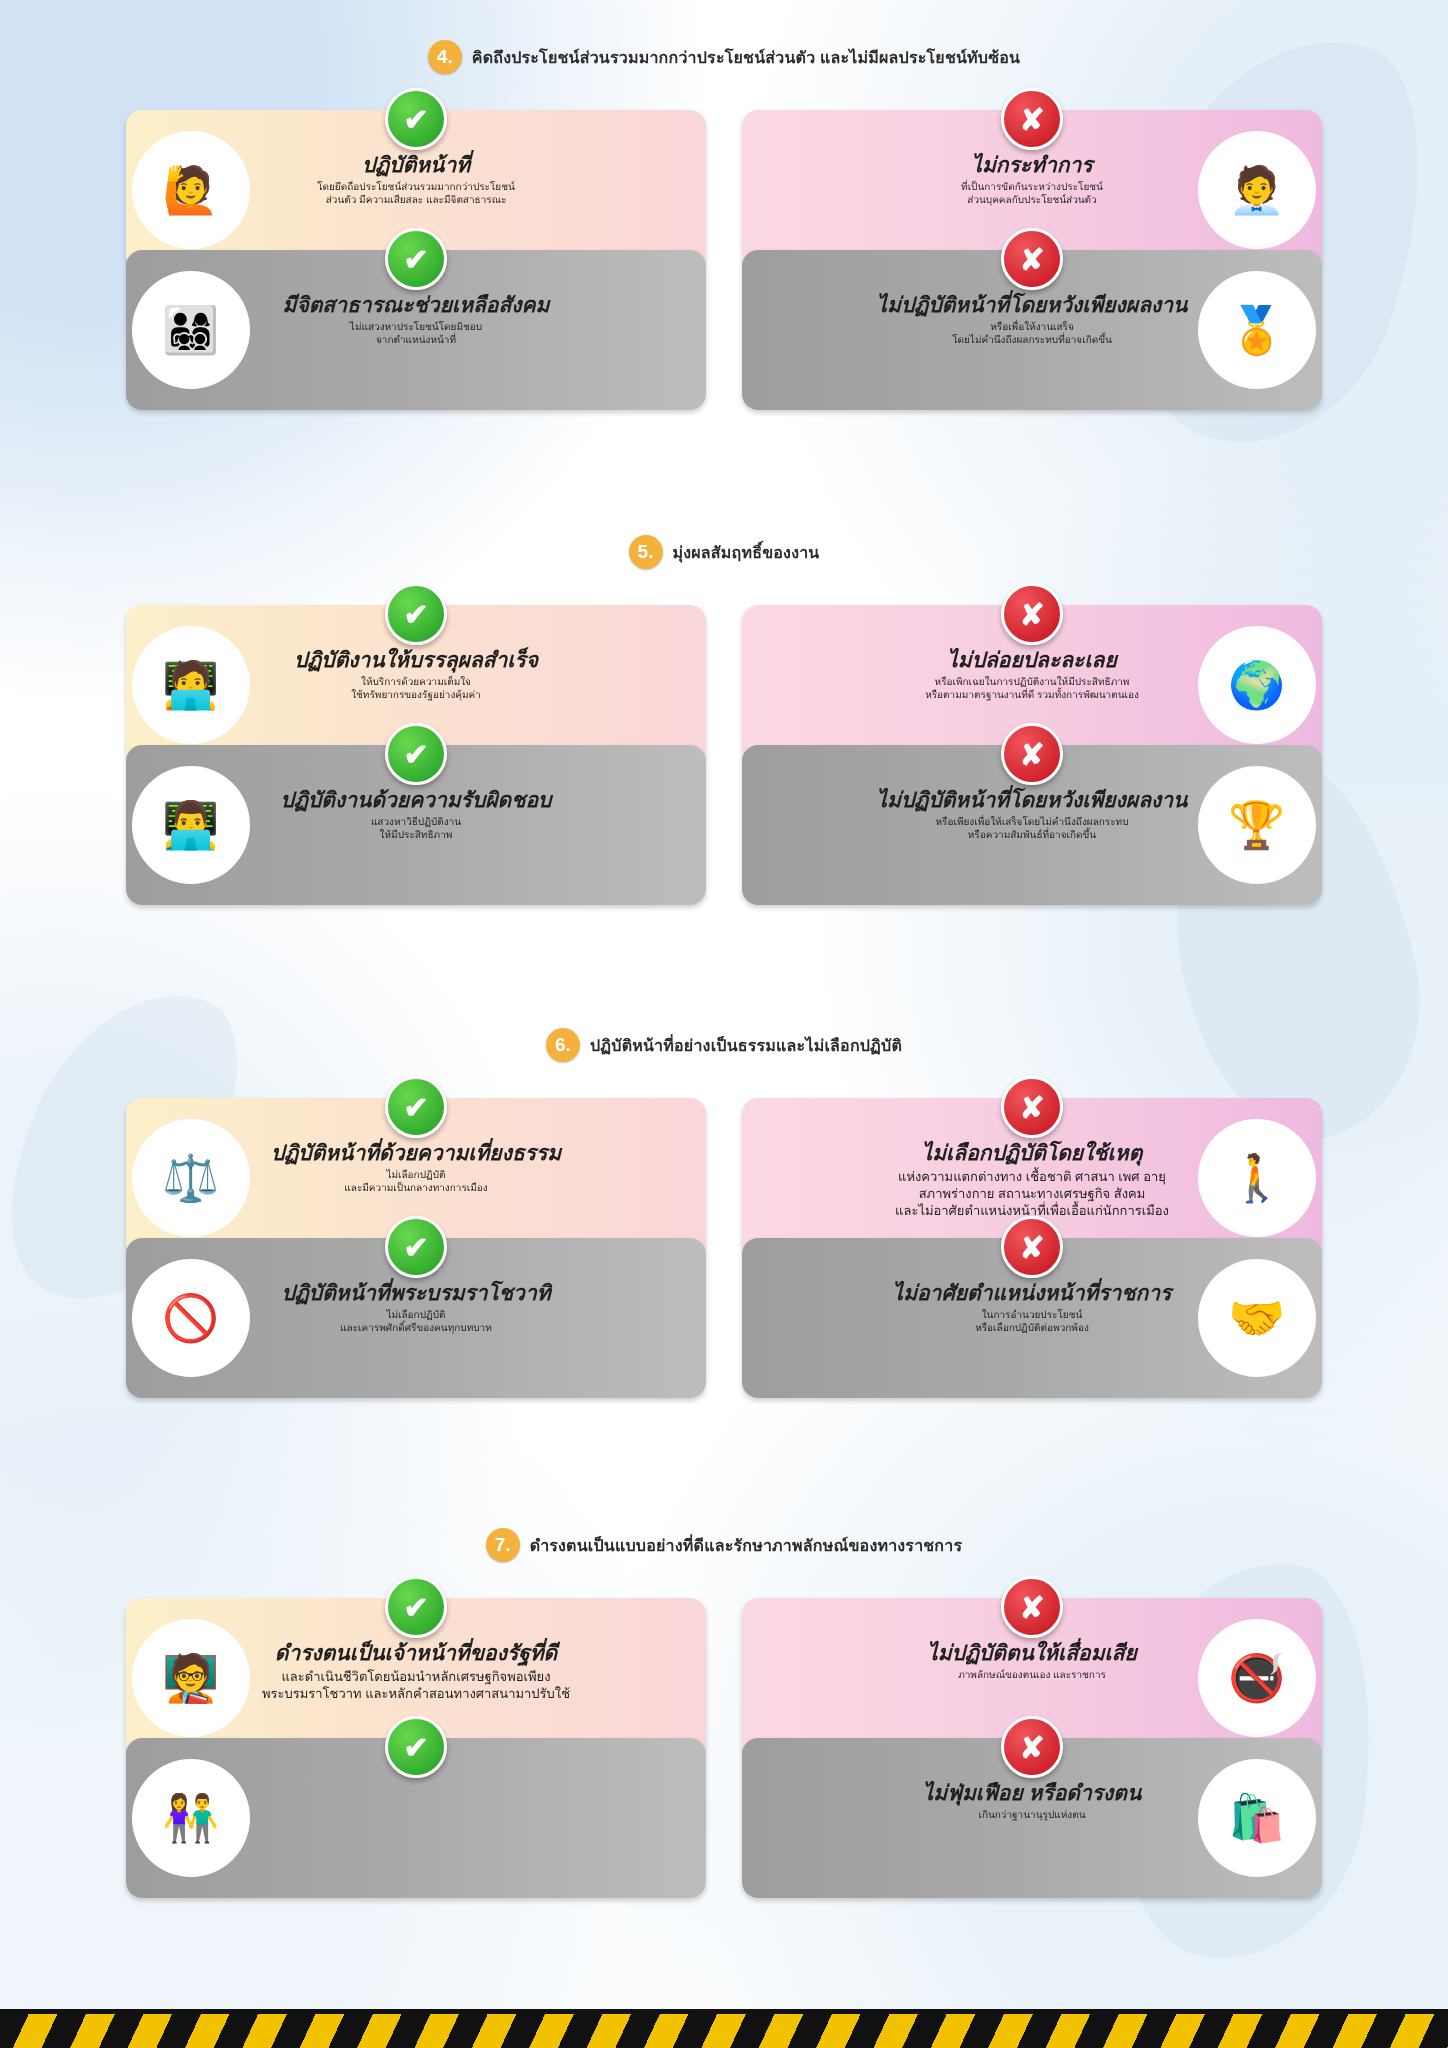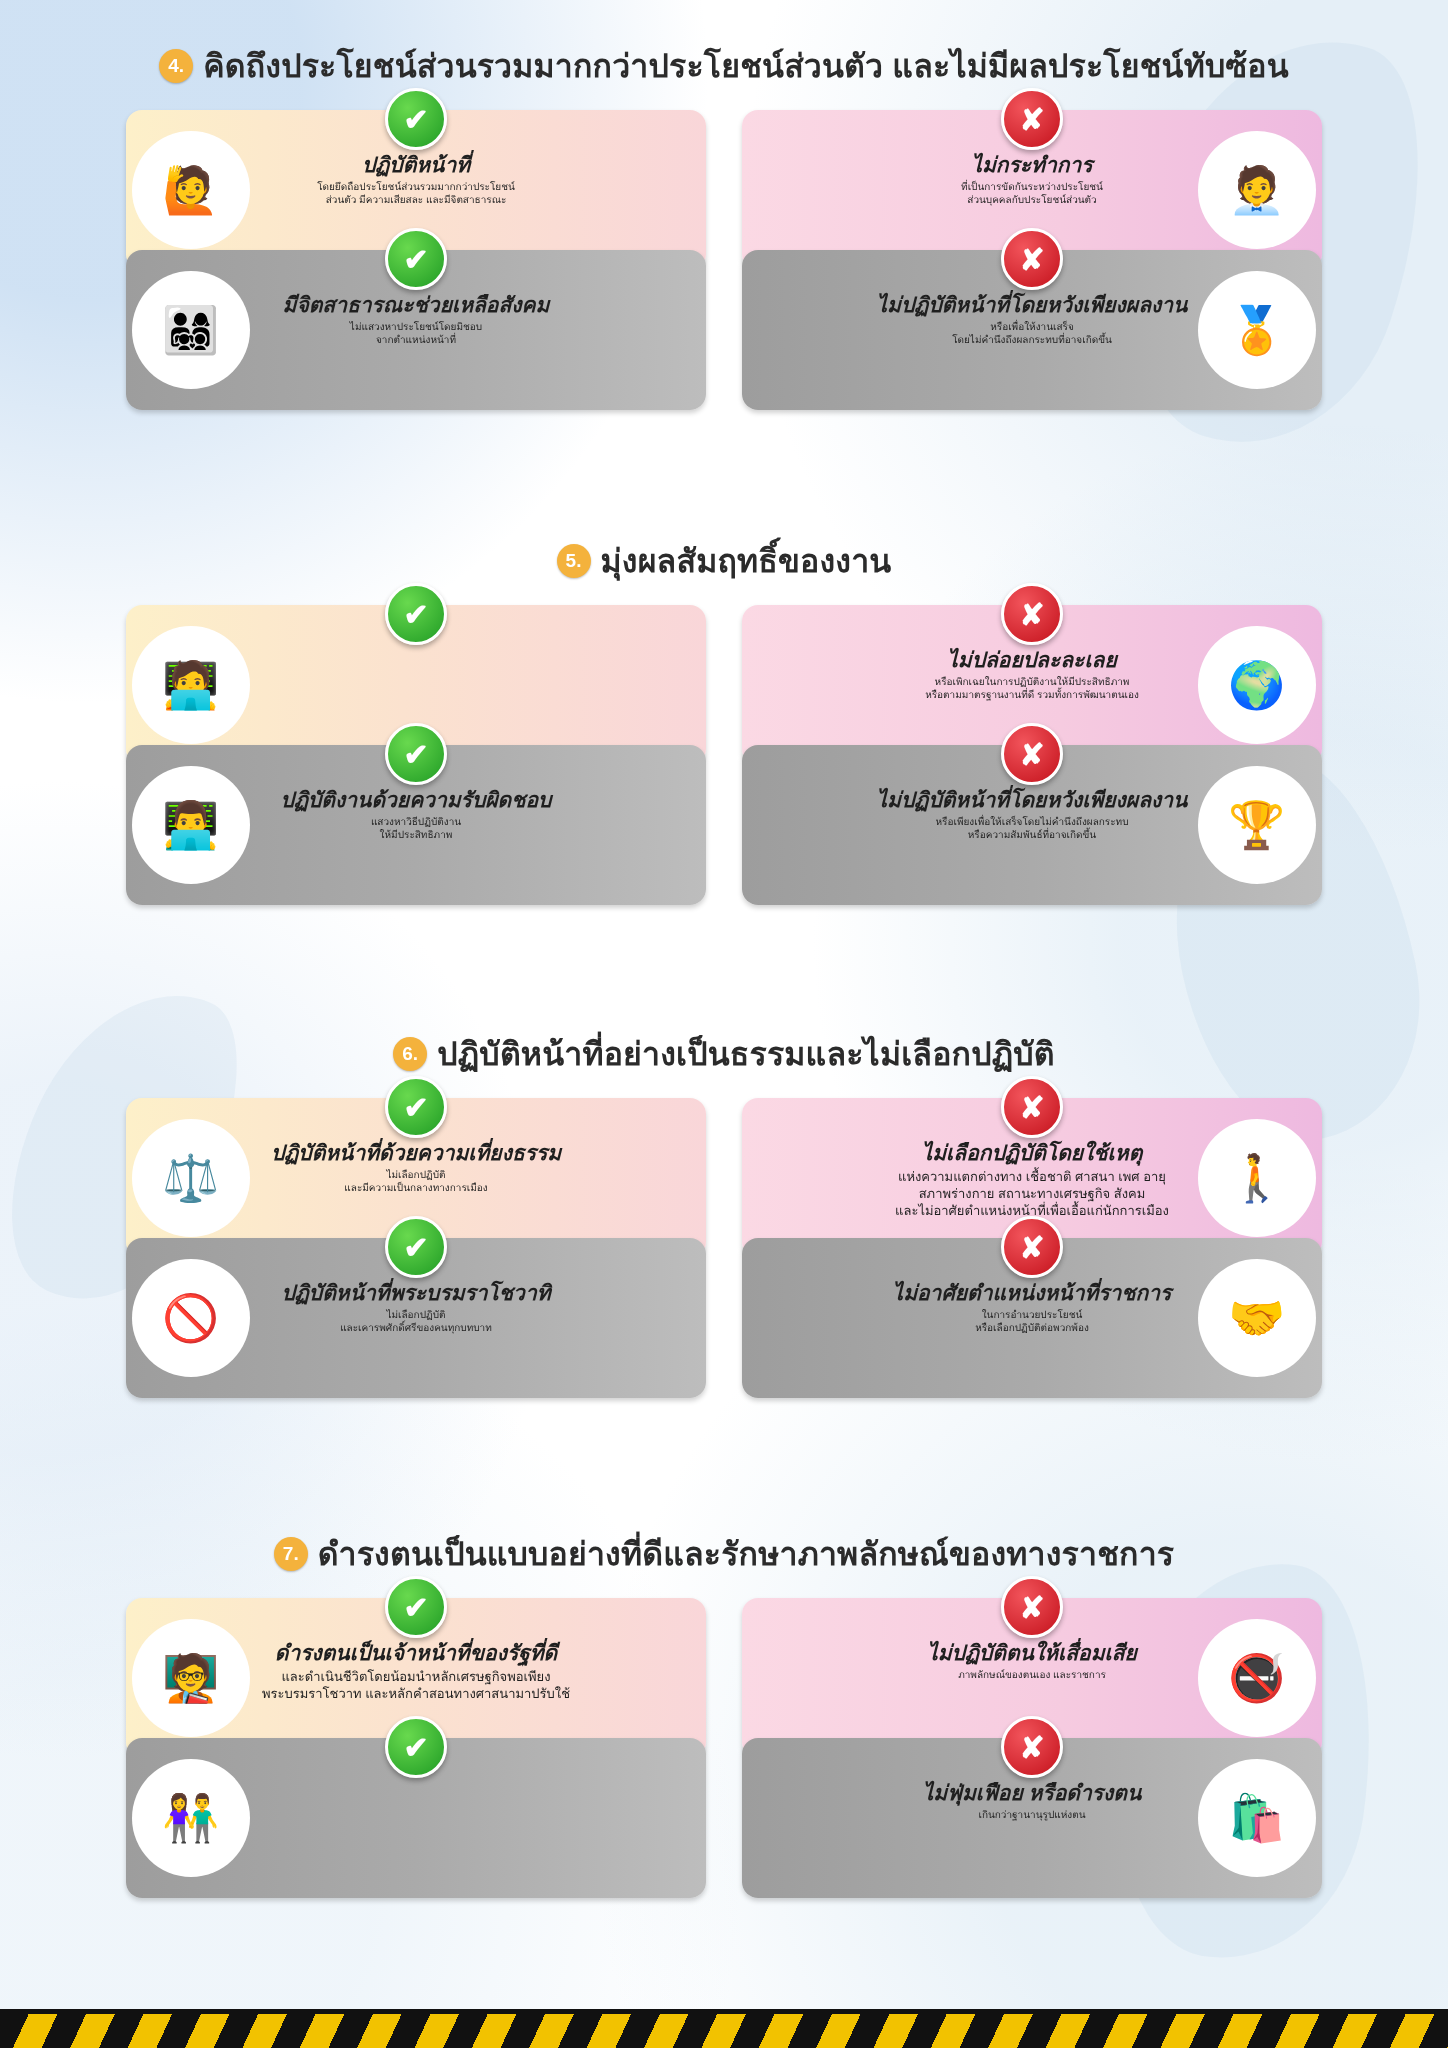--- a/index.html
+++ b/index.html
@@ -24,21 +24,21 @@
   .page{position:absolute;inset:0;z-index:2;}
 
   
   .sec-head{display:flex;align-items:center;justify-content:center;gap:10px;}
   .sec-num{
     width:34px;height:34px;border-radius:50%;
     background:#f4b23c;color:#ffffff;font-weight:bold;font-size:19px;
     display:flex;align-items:center;justify-content:center;
     box-shadow:0 1px 2px rgba(0,0,0,.25);
   }
-  .sec-title{font-size:32px;font-weight:bold;color:#2b2b2b;letter-spacing:.2px;}
+  .sec-title{font-size:16px;font-weight:bold;color:#2b2b2b;letter-spacing:.2px;}
 
   
   .row{display:flex;gap:36px;justify-content:center;}
   .card{
     position:relative;width:580px;height:160px;border-radius:16px;
     box-shadow:0 3px 5px rgba(0,0,0,.18);
   }
   .card.good{background:linear-gradient(90deg,#fdf0c9 0%,#fbe2cf 48%,#f9d6d9 100%);}
   .card.bad{background:linear-gradient(90deg,#fbd9e4 0%,#f6cbe0 55%,#eeb9e0 100%);}
   .card.grey{background:linear-gradient(90deg,#9d9d9d 0%,#aaaaaa 50%,#bdbdbd 100%);}
@@ -157,20 +157,27 @@
       <div class="sec-num">5.</div>
       <div class="sec-title">มุ่งผลสัมฤทธิ์ของงาน</div>
     </div>
     <div class="row" style="position:absolute;left:0;right:0;top:605px;">
 
   <div class="card good">
     <div class="badge check">✔</div>
     <div class="ill left">
           <span>🧑‍💻</span>
         </div>
+    <div class="text">
+      <div class="t1">ปฏิบัติงานให้บรรลุผลสำเร็จ</div>
+      <div class="t2">
+            <div>ให้บริการด้วยความเต็มใจ</div>
+            <div>ใช้ทรัพยากรของรัฐอย่างคุ้มค่า</div>
+          </div>
+    </div>
   </div>
 
   <div class="card bad">
     <div class="badge cross">✘</div>
     <div class="ill right">
           <span>🌍</span>
         </div>
     <div class="text">
       <div class="t1">ไม่ปล่อยปละละเลย</div>
       <div class="t2">

